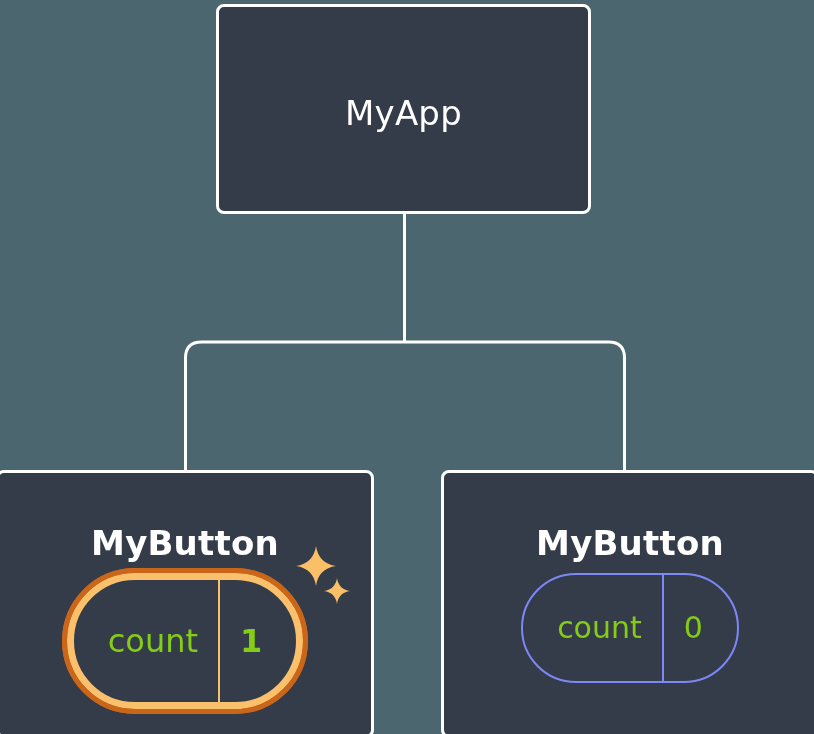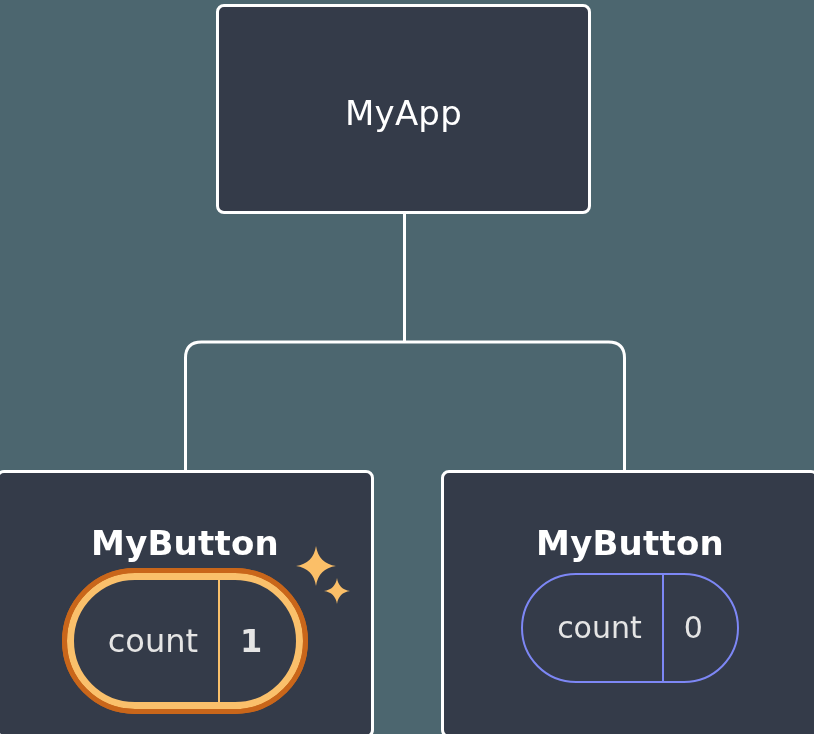--- a/index.html
+++ b/index.html
@@ -88,21 +88,21 @@
     display: flex;
     align-items: stretch;
     box-sizing: border-box;
     border-radius: 999px;
     background: #343b49;
   }
   .pill-cell {
     display: flex;
     align-items: center;
     justify-content: center;
-    color: #e5e5e5;
+    color: #84cc16;
     font-size: 30px;
     line-height: 1;
     box-sizing: border-box;
     text-align: right;
   }
   .pill-key {
     padding: 0 20px 0 34px;
   }
   .pill-val {
     padding: 0 34px 0 20px;

